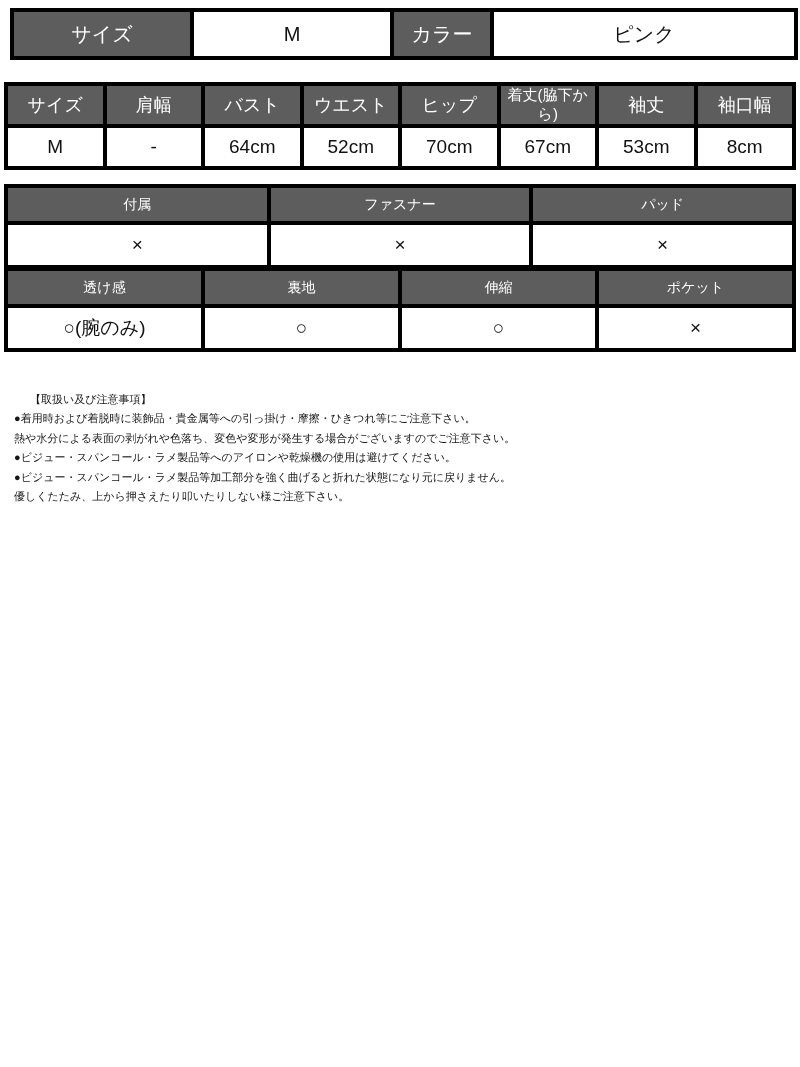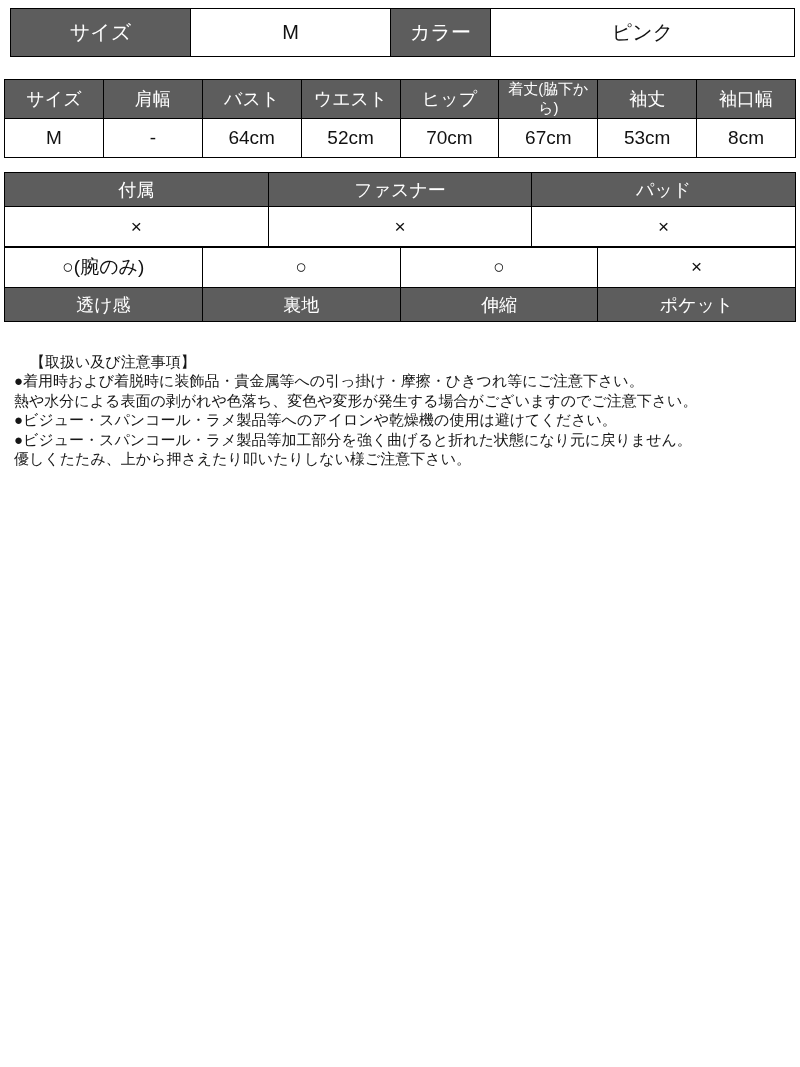--- a/index.html
+++ b/index.html
@@ -14,21 +14,21 @@
     width: 800px;
     height: 1067px;
     background: #ffffff;
     overflow: hidden;
   }
   table {
     border-collapse: collapse;
     table-layout: fixed;
   }
   th, td {
-    border: 1px solid #000000;
+    border: 4px solid #000000;
     text-align: center;
     vertical-align: middle;
     padding: 0;
     white-space: pre-wrap;
     overflow: hidden;
   }
   th {
     background: #5d5d5d;
     color: #ffffff;
     font-weight: normal;
@@ -50,27 +50,27 @@
   .t-meas td { font-size: 19px; height: 38px; }
   
   .t-feat-a {
     margin: 14px 0 0 4px;
     width: 792px;
   }
   .t-feat-b {
     margin: -2px 0 0 4px;
     width: 792px;
   }
-  .t-feat-a th, .t-feat-b th { font-size: 18px; height: 33px; }
+  .t-feat-a th, .t-feat-b th { font-size: 14px; height: 33px; }
   .t-feat-a td, .t-feat-b td { font-size: 19px; height: 40px; }
   
   .notes {
-    margin-top: 30px;
+    margin-top: 38px;
     padding: 0 10px 0 14px;
-    font-size: 15px;
+    font-size: 11px;
     line-height: 19.4px;
     color: #161616;
   }
   .notes .title { padding-left: 16px; }
 </style>
 </head>
 <body>
 
 <div class="page">
 
@@ -148,30 +148,30 @@
 
   <table class="t-feat-b">
     <colgroup>
         <col>
         <col>
         <col>
         <col>
       </colgroup>
     <tbody>
         <tr>
+      <th>透け感</th>
+      <th>裏地</th>
+      <th>伸縮</th>
+      <th>ポケット</th>
+    </tr>
+    <tr>
       <td>○(腕のみ)</td>
       <td>○</td>
       <td>○</td>
       <td>×</td>
-    </tr>
-    <tr>
-      <th>透け感</th>
-      <th>裏地</th>
-      <th>伸縮</th>
-      <th>ポケット</th>
     </tr>
   </tbody>
     </table>
 
   <div class="notes">
     <div class="title">【取扱い及び注意事項】</div>
     <div>●着用時および着脱時に装飾品・貴金属等への引っ掛け・摩擦・ひきつれ等にご注意下さい。</div>
     <div>熱や水分による表面の剥がれや色落ち、変色や変形が発生する場合がございますのでご注意下さい。</div>
     <div>●ビジュー・スパンコール・ラメ製品等へのアイロンや乾燥機の使用は避けてください。</div>
     <div>●ビジュー・スパンコール・ラメ製品等加工部分を強く曲げると折れた状態になり元に戻りません。</div>

